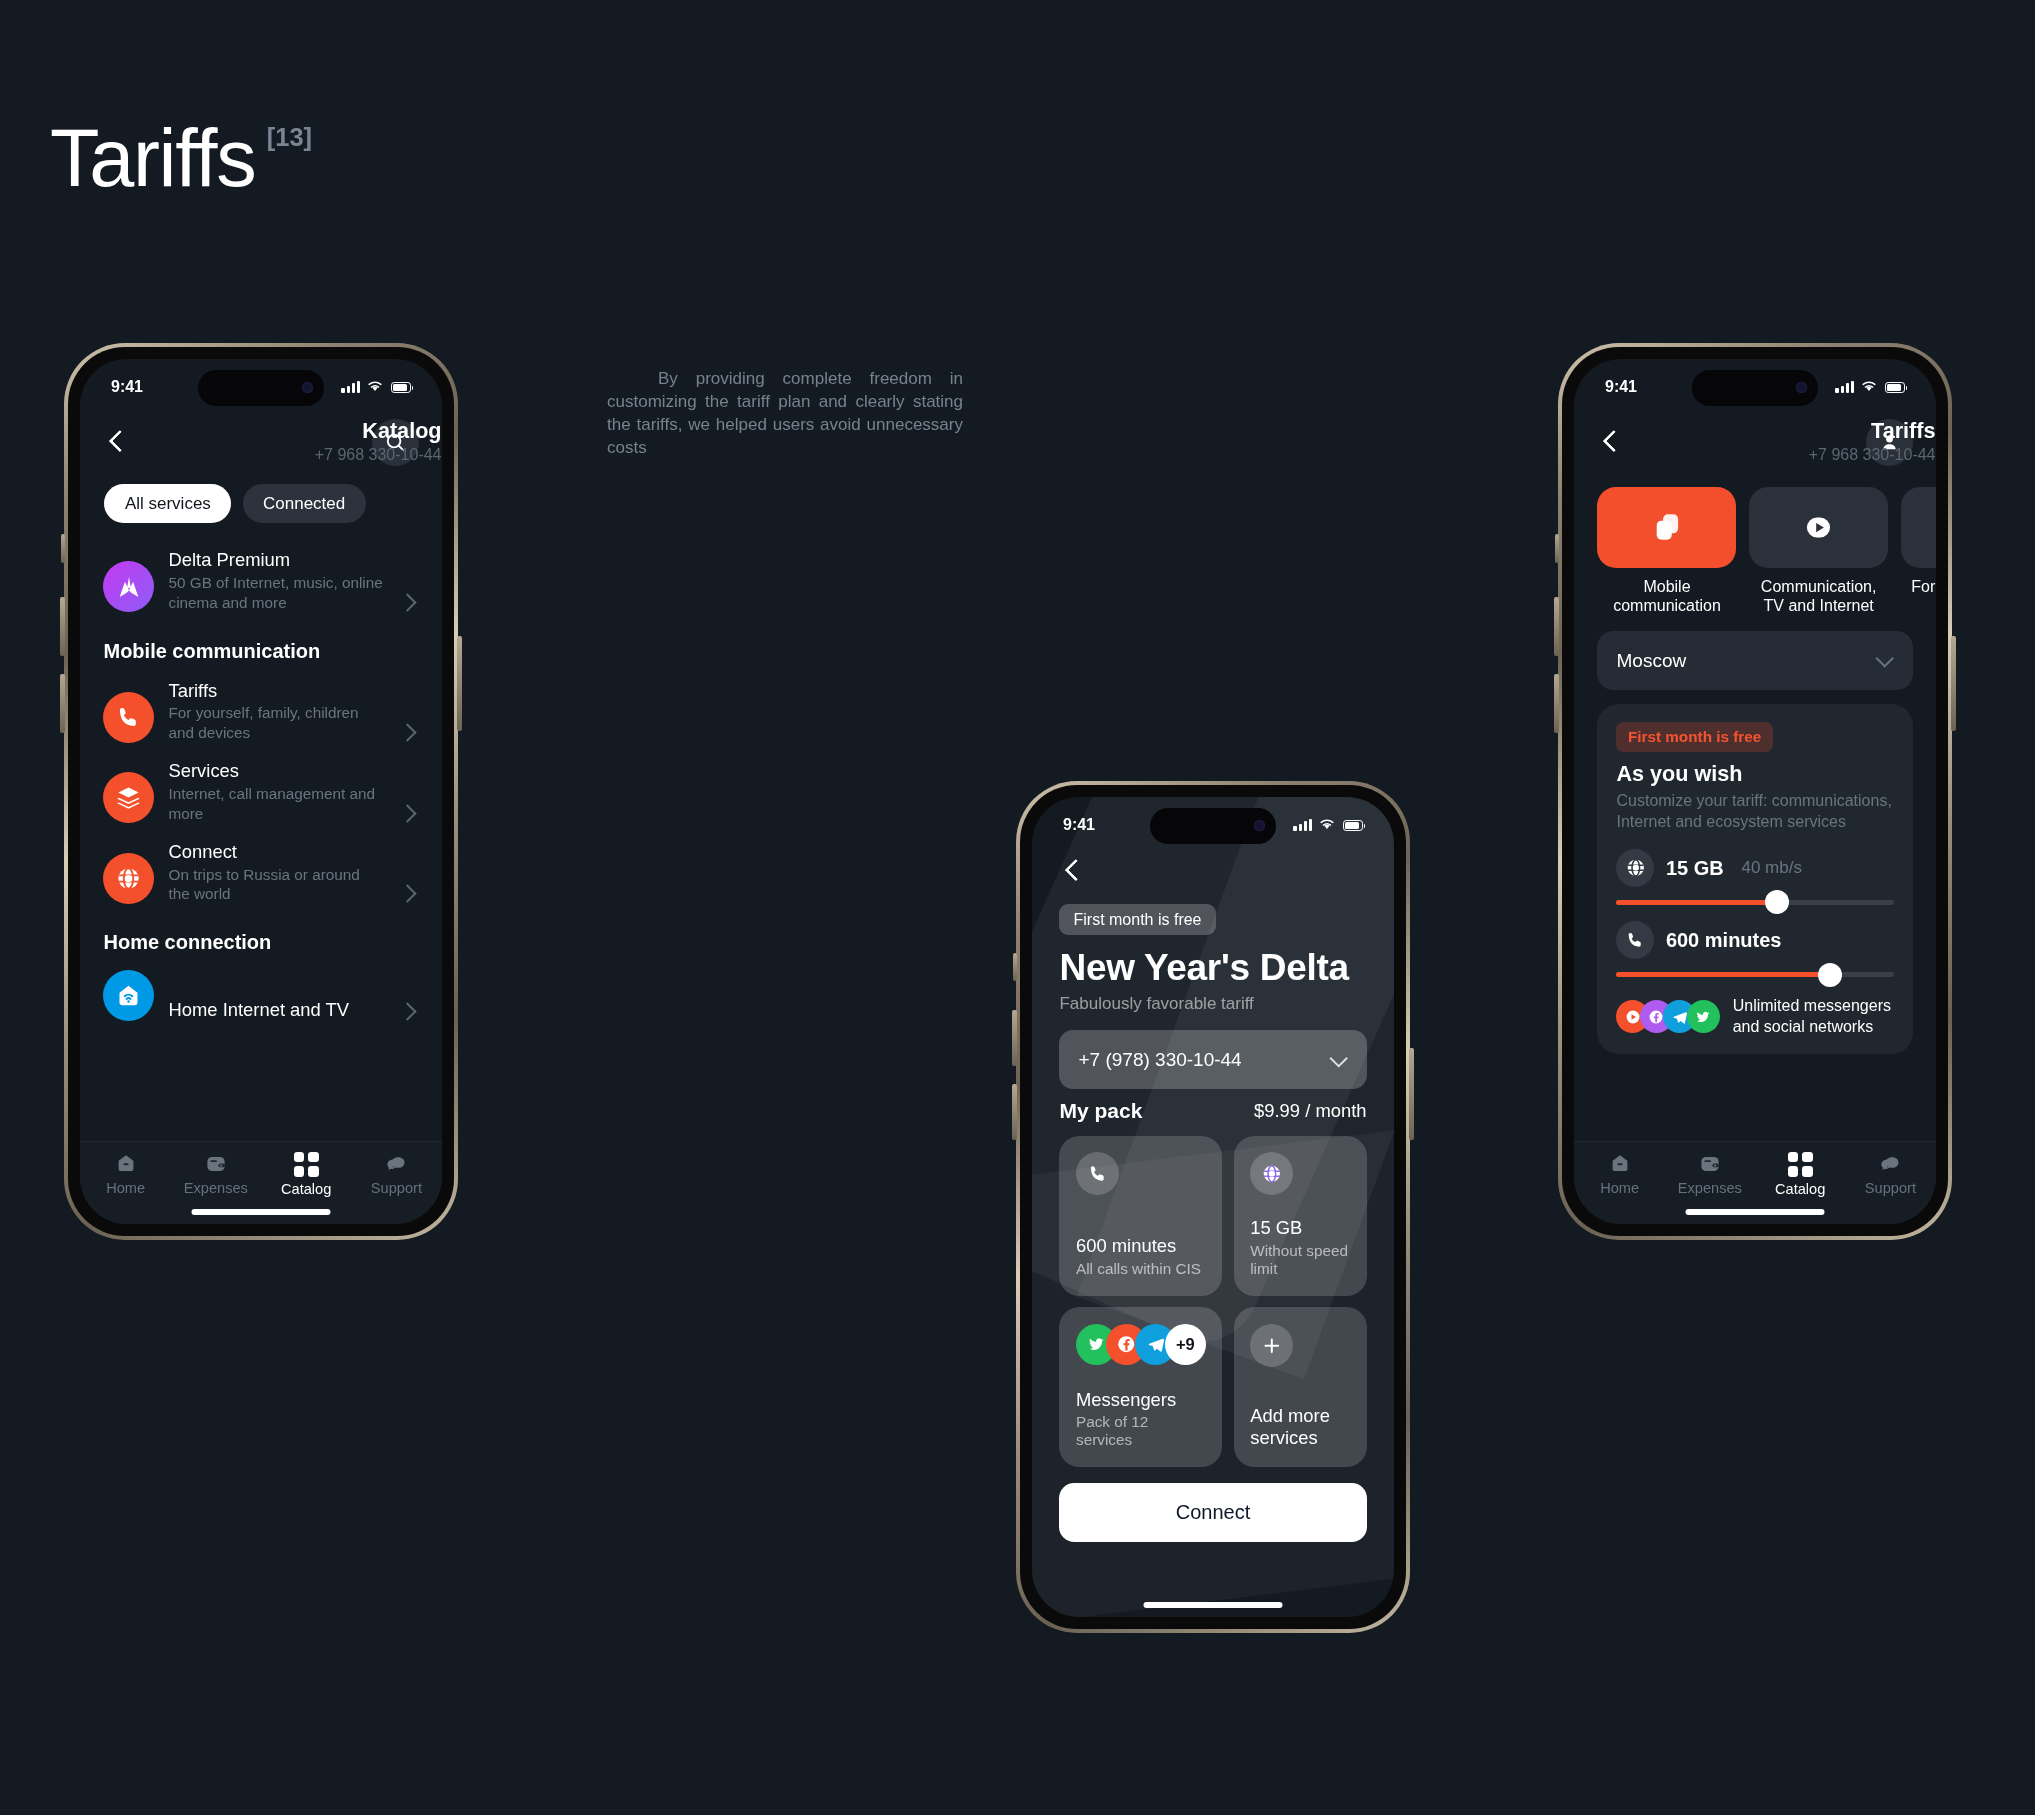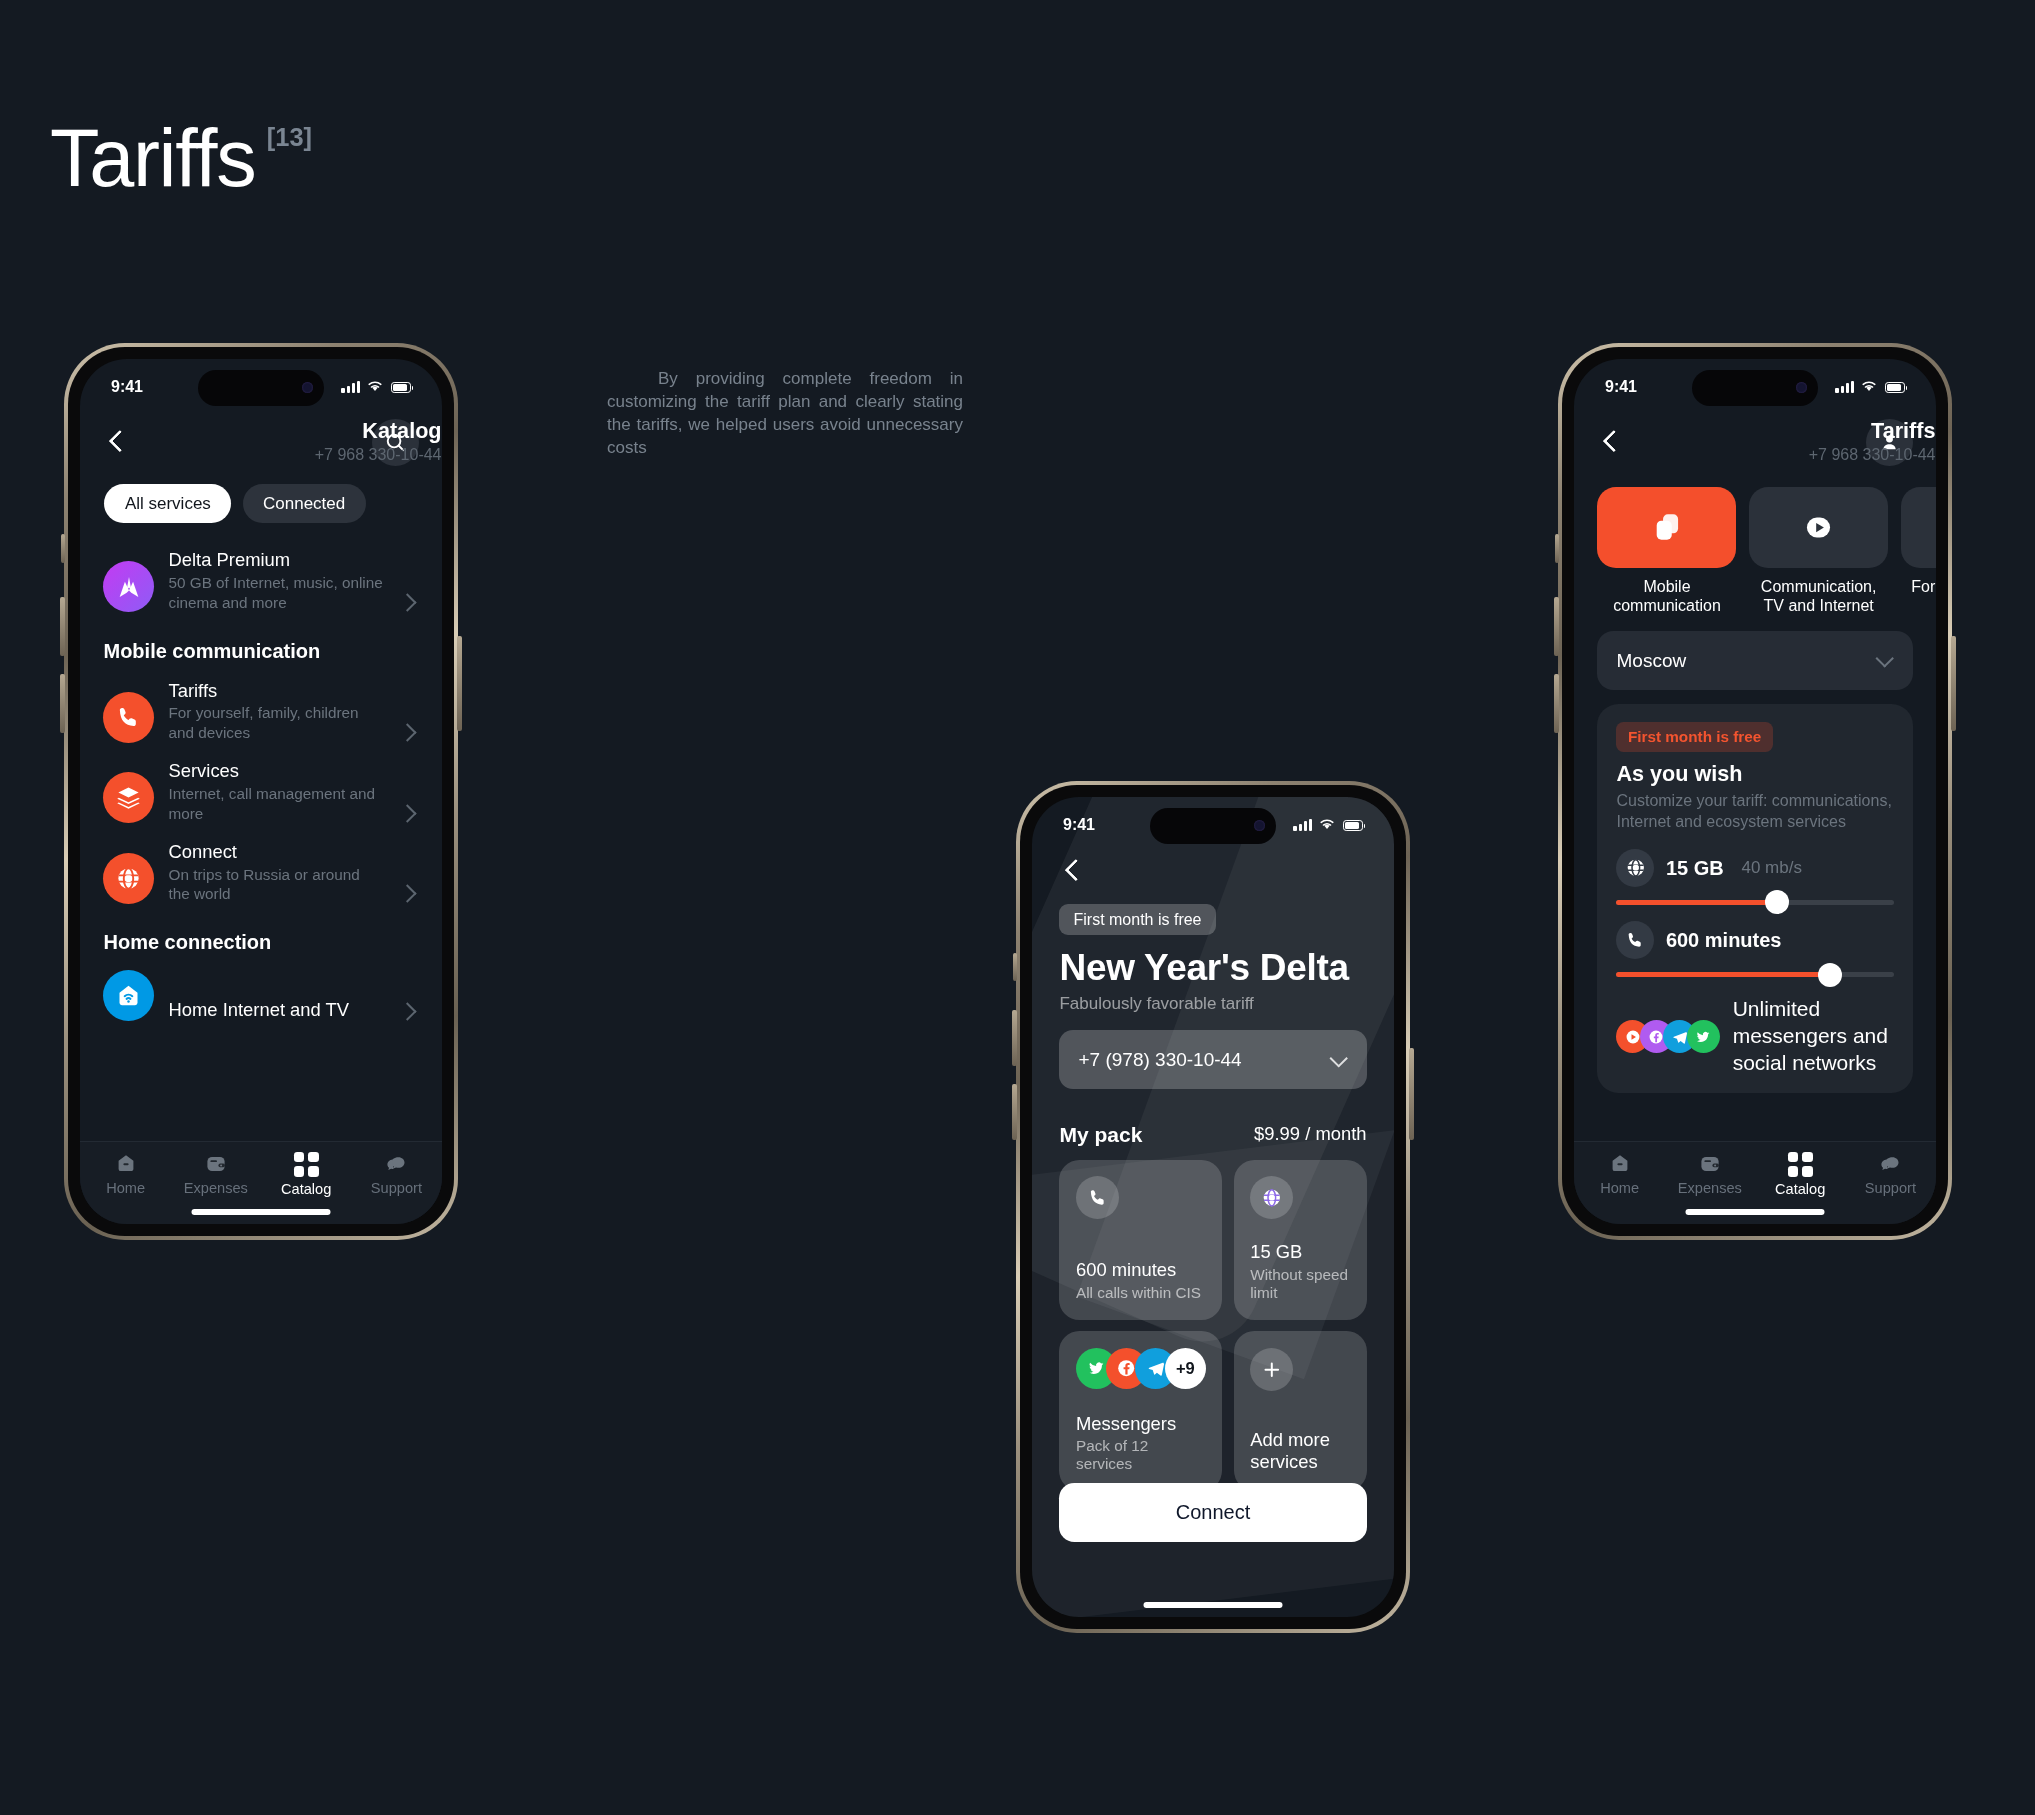--- a/index.html
+++ b/index.html
@@ -118,21 +118,21 @@
   .p-content { position:relative; z-index:2; padding:0 27px; }
   .badge-soft { display:inline-block; background:rgba(255,255,255,.22); color:#fff;
      font-size:16px; padding:6.4px 14px; border-radius:9px; }
   .p-h1 { font-size:37px; font-weight:700; color:#fff; margin-top:11.4px; letter-spacing:-0.3px;}
   .p-sub { font-size:17px; color:rgba(255,255,255,.55); margin-top:5.1px;}
   .p-select { margin-top:16.5px; background:rgba(255,255,255,.22); border-radius:14px;
      height:59px; display:flex; align-items:center; padding:0 19px; color:#fff; font-size:19px; cursor:pointer;}
   .chev-d { margin-left:auto; width:16.5px;height:16.5px;position:relative;}
   .chev-d::before{content:"";position:absolute;left:1.3px;top:0;width:11.4px;height:11.4px;
      border-right:2.5px solid rgba(255,255,255,.8);border-bottom:2.5px solid rgba(255,255,255,.8);transform:rotate(45deg);}
-  .p-rowhdr { display:flex; align-items:flex-start; margin-top:34px; }
+  .p-rowhdr { display:flex; align-items:center; margin-top:10px; }
   .p-rowhdr .l { font-size:21px; font-weight:700; color:#fff;}
   .p-rowhdr .r { margin-left:auto; font-size:18.4px; color:#fff;}
   .p-grid { display:grid; grid-template-columns:1fr 1fr; gap:11.4px; margin-top:12.7px;}
   .p-card { background:rgba(255,255,255,.17); border-radius:20.4px; padding:16.5px 16.5px 18px;
      height:160px; display:flex; flex-direction:column; cursor:pointer;}
   .p-card .ic { width:43px;height:43px;border-radius:50%;background:rgba(255,255,255,.19);
      display:flex;align-items:center;justify-content:center;}
   .p-card .sp { flex:1; }
   .p-card .t { font-size:18.4px; color:#fff; line-height:1.2;}
   .p-card .s { font-size:15.3px; color:rgba(255,255,255,.6); margin-top:2.5px;}
@@ -163,21 +163,21 @@
   .meter-row { display:flex; align-items:center; gap:11.4px;}
   .meter-ic { width:38px;height:38px;border-radius:50%;background:#333a44;
      display:flex;align-items:center;justify-content:center;flex:none;}
   .meter-v { font-size:20px; color:#fff; font-weight:700;}
   .meter-u { font-size:17px; color:#6b747e; margin-left:6.4px;}
   .track { position:relative; height:5.1px; border-radius:3.2px; background:#3a4048; margin-top:12.7px;}
   .track .fill { position:absolute; left:0; top:0; height:100%; border-radius:3.2px; background:#f4502c;}
   .track .knob { position:absolute; top:50%; width:24px;height:24px;border-radius:50%;
      background:#fff; transform:translate(-50%,-50%); cursor:pointer;}
   .msgline { display:flex; align-items:center; gap:12.7px; margin-top:19px;}
-  .msgline .tx { font-size:21px; color:#fff; line-height:1.28;}
+  .msgline .tx { font-size:16px; color:#fff; line-height:1.28;}
 
   svg { display:block; }
 </style>
 </head>
 <body>
 
 <div class="canvas">
 
   <div class="page-heading">
     <div class="ttl">Tariffs</div>

